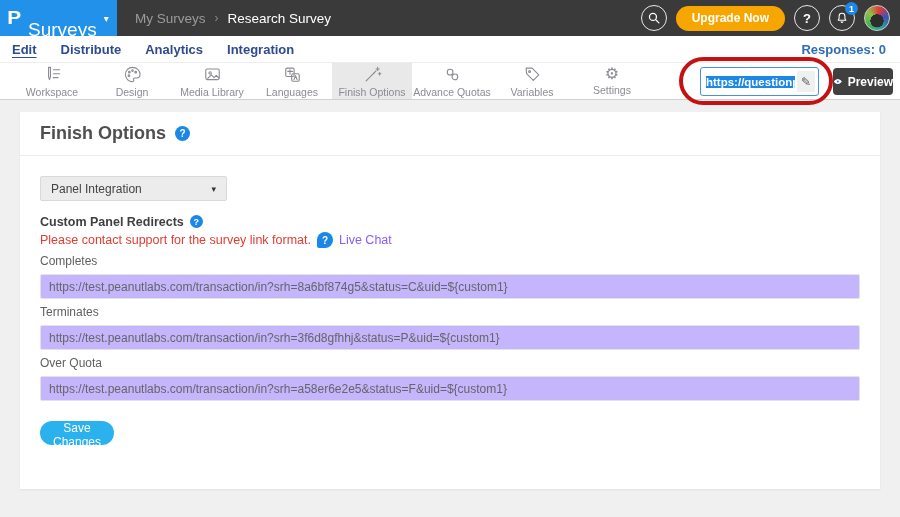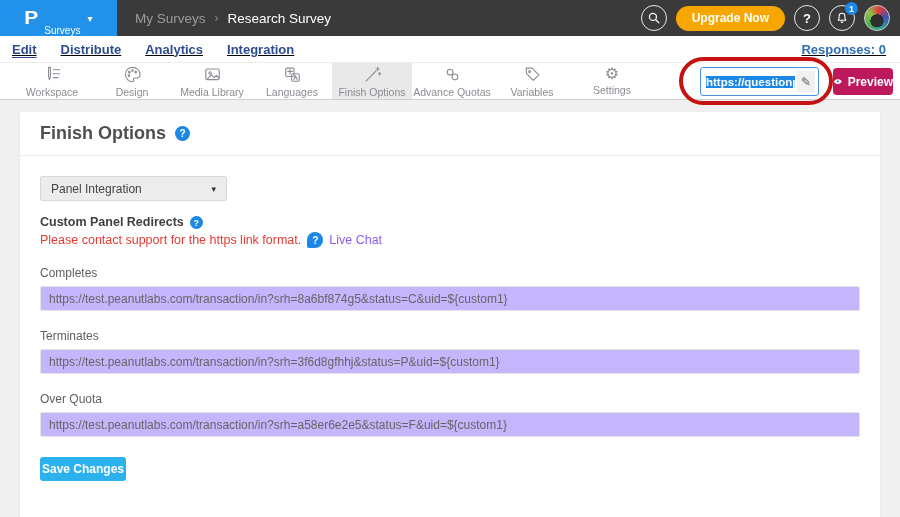--- a/index.html
+++ b/index.html
@@ -3,79 +3,79 @@
 <meta charset="utf-8">
 <style>
   * { margin:0; padding:0; box-sizing:border-box; }
   html,body { width:900px; height:517px; overflow:hidden; }
   body { font-family:"Liberation Sans", sans-serif; background:#f0f0f1; position:relative; }
 
   
   .topbar { height:36px; background:#3a3a3a; display:flex; align-items:center; }
   .logo-block { width:117px; height:36px; background:#2191ea; display:flex; align-items:center; justify-content:center; gap:7px; cursor:pointer; }
   .logo-glyph { color:#fff; font-size:19px; font-weight:700; transform:scaleX(1.1); }
-  .logo-label { color:#fff; font-size:10px; font-weight:400;margin-top:24px; }
+  .logo-label { color:#fff; font-size:19px; font-weight:400;margin-top:24px; }
   .logo-caret { color:#fff; font-size:10px; margin-top:1px; }
   .crumbs { margin-left:18px; font-size:13.5px; display:flex; gap:9px; align-items:center; }
   .crumb-parent { color:#9b9b9b; cursor:pointer; }
   .crumb-sep { color:#8a8a8a; font-size:12px; }
   .crumb-current { color:#ffffff; }
   .topbar-right { margin-left:auto; display:flex; align-items:center; gap:9px; padding-right:10px; }
   .circle-icon { width:26px; height:26px; border:1.5px solid #e8e8e8; border-radius:50%; display:flex; align-items:center; justify-content:center; color:#fff; cursor:pointer; position:relative; }
   .circle-icon .qmark { font-size:13px; font-weight:700; color:#fff; }
   .upgrade-btn { height:25px; padding:0 16px; background:#f7a600; border:none; border-radius:13px; color:#fff; font-size:12px; font-weight:700; cursor:pointer; font-family:inherit; }
   .badge { position:absolute; top:-4px; right:-4px; min-width:13px; height:13px; background:#1b87e6; border-radius:50%; color:#fff; font-size:9px; font-weight:700; display:flex; align-items:center; justify-content:center; }
   .avatar { width:26px; height:26px; border-radius:50%; border:1.5px solid #cfcfcf; background:
       radial-gradient(circle at 50% 62%, #2d2d2d 0 34%, transparent 35%),
       conic-gradient(from 230deg, #4caf50, #8bc34a, #e53935, #3f51b5, #26a69a, #4caf50);
       cursor:pointer; }
 
   
-  .tabrow { height:26px; background:#fff; display:flex; align-items:center; padding:0 14px 0 12px; gap:24px;text-decoration:underline; }
+  .tabrow { height:26px; background:#fff; display:flex; align-items:center; padding:0 14px 0 12px; gap:24px; }
   .tab { font-size:13px; font-weight:700; color:#2d4b8e; cursor:pointer; }
   .tab.active { text-decoration:underline; text-underline-offset:3px; }
   .responses { margin-left:auto; font-size:13px; font-weight:700; color:#2f6db5; }
 
   
   .toolbar { height:38px; background:#fff; border-top:1px solid #ededed; border-bottom:1px solid #d0d0d0; display:flex; position:relative; }
   .tool-item { width:80px; height:100%; display:flex; flex-direction:column; align-items:center; justify-content:center; gap:2px; color:#8b8b93; font-size:10.5px; cursor:pointer; }
   .tool-item:first-child { margin-left:12px; }
   .tool-item.active { background:#e9e9e9; }
   .tool-item svg { stroke:#8b8b93; fill:none; stroke-width:1.4; stroke-linecap:round; stroke-linejoin:round; }
   .gear-glyph { font-size:16px; line-height:16px; color:#8b8b93; }
 
   .url-wrap { position:absolute; left:700px; top:4px; width:119px; height:29px; background:#fff; border:1px solid #4a90e2; border-radius:3px; display:flex; align-items:center; padding:0 23px 0 5px; cursor:text; }
   .url-text { background:#1b87e6; color:#fff; font-size:11.5px; font-weight:700; white-space:nowrap; overflow:hidden; max-width:90px; }
   .pencil-btn { position:absolute; right:3px; top:3px; bottom:3px; width:18px; background:#f0f0f0; display:flex; align-items:center; justify-content:center; font-size:12px; color:#555; cursor:pointer; }
   .annotation { position:absolute; left:679px; top:-6px; width:154px; height:48px; border:4px solid #c41212; border-radius:24px; pointer-events:none; z-index:6; }
-  .preview-btn { position:absolute; left:833px; top:5px; width:60px; height:27px; background:#be185d; border:none; border-radius:4px; color:#fff; font-size:12px; font-weight:700; display:flex; align-items:center; justify-content:center; gap:5px; cursor:pointer; font-family:inherit; }
+  .preview-btn { position:absolute; left:833px; top:5px; width:60px; height:27px; background:#404040; border:none; border-radius:4px; color:#fff; font-size:12px; font-weight:700; display:flex; align-items:center; justify-content:center; gap:5px; cursor:pointer; font-family:inherit; }
   .preview-btn svg { fill:#fff; stroke:none; }
 
   
   .page-body { position:absolute; top:101px; left:0; right:0; bottom:0; background:#f0f0f1; }
   .card { margin:11px 20px 0 20px; background:#fff; box-shadow:0 1px 2px rgba(0,0,0,0.07); }
   .card-header { height:44px; display:flex; align-items:center; gap:9px; padding-left:20px; border-bottom:1px solid #ececec; }
   .card-title { font-size:18px; color:#4f4f4f; }
   .help-badge { width:15px; height:15px; border-radius:50%; background:#1b87e6; color:#fff; font-size:10px; font-weight:700; display:inline-flex; align-items:center; justify-content:center; cursor:pointer; flex:none; }
   .help-badge.sm { width:13px; height:13px; font-size:9px; }
   .card-content { padding:20px 20px 39px 20px; }
 
   .dropdown { width:187px; height:25px; background:#ececec; border:1px solid #d9d9d9; border-radius:2px; display:flex; align-items:center; justify-content:space-between; padding:0 10px; font-size:12px; color:#444; cursor:pointer; }
   .dd-caret { font-size:9px; color:#333; }
 
-  .section-label { margin-top:14px; display:flex; align-items:flex-end; gap:6px; font-size:12.5px; font-weight:700; color:#3f3f3f; }
+  .section-label { margin-top:14px; display:flex; align-items:flex-start; gap:6px; font-size:12.5px; font-weight:700; color:#3f3f3f; }
   .support-note { margin-top:3px; display:flex; align-items:center; gap:6px; font-size:12.5px; color:#e23b33; }
   .chat-badge { width:16px; height:16px; border-radius:50% 50% 50% 2px; background:#1b87e6; color:#fff; font-size:10px; font-weight:700; display:inline-flex; align-items:center; justify-content:center; cursor:pointer; }
   .live-chat { color:#8b5cf6; cursor:pointer; }
 
-  .field-group { margin-top:18px; }
+  .field-group { margin-top:6px; }
   .field-label { font-size:12px; color:#5f5f5f; }
   .field-input { display:block; margin-top:6px; width:100%; height:25px; background:#c4b5fd; border:1px solid #e3e3e3; border-radius:2px; font-size:12px; color:#666; padding:0 8px; font-family:inherit; }
 
-  .save-btn { margin-top:20px; width:86px; height:24px; background:#2cb1ef; border:none; border-radius:3px; color:#fff; font-size:12px; font-weight:700; cursor:pointer; font-family:inherit; }
+  .save-btn { margin-top:20px; width:74px; height:24px; background:#2cb1ef; border:none; border-radius:12px; color:#fff; font-size:12px; font-weight:400; cursor:pointer; font-family:inherit; }
 </style>
 </head>
 <body>
 
 <header class="topbar">
   <div class="logo-block">
     <span class="logo-glyph">P</span>
     <span class="logo-label">Surveys</span>
     <span class="logo-caret">▾</span>
   </div>
@@ -211,21 +211,21 @@
         <span>Panel Integration</span>
         <span class="dd-caret">▾</span>
       </div>
 
       <div class="section-label">
         <span>Custom Panel Redirects</span>
         <span class="help-badge sm">?</span>
       </div>
 
       <div class="support-note">
-        <span>Please contact support for the https link format.</span>
+        <span>Please contact support for the survey link format.</span>
         <span class="chat-badge">?</span>
         <span class="live-chat">Live Chat</span>
       </div>
 
       <div class="field-group">
         <div class="field-label">Completes</div>
         <input class="field-input" type="text" value="https://test.peanutlabs.com/transaction/in?srh=8a6bf874g5&amp;status=C&amp;uid=${custom1}" style="">
       </div>
 
       <div class="field-group">

